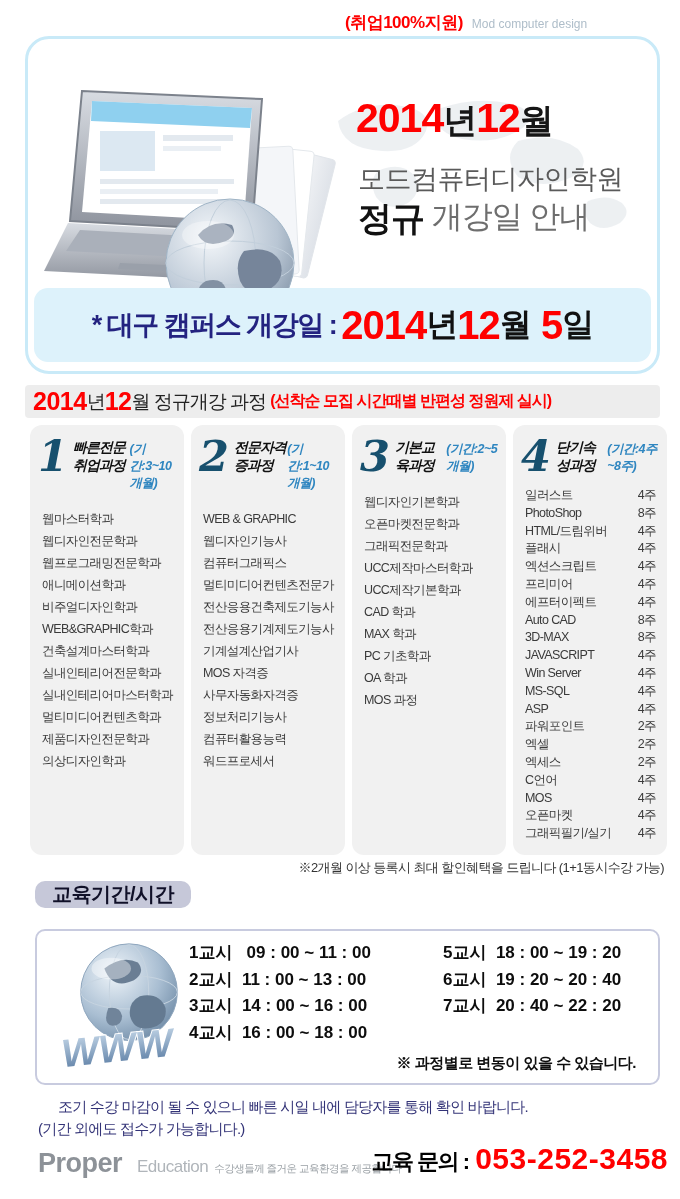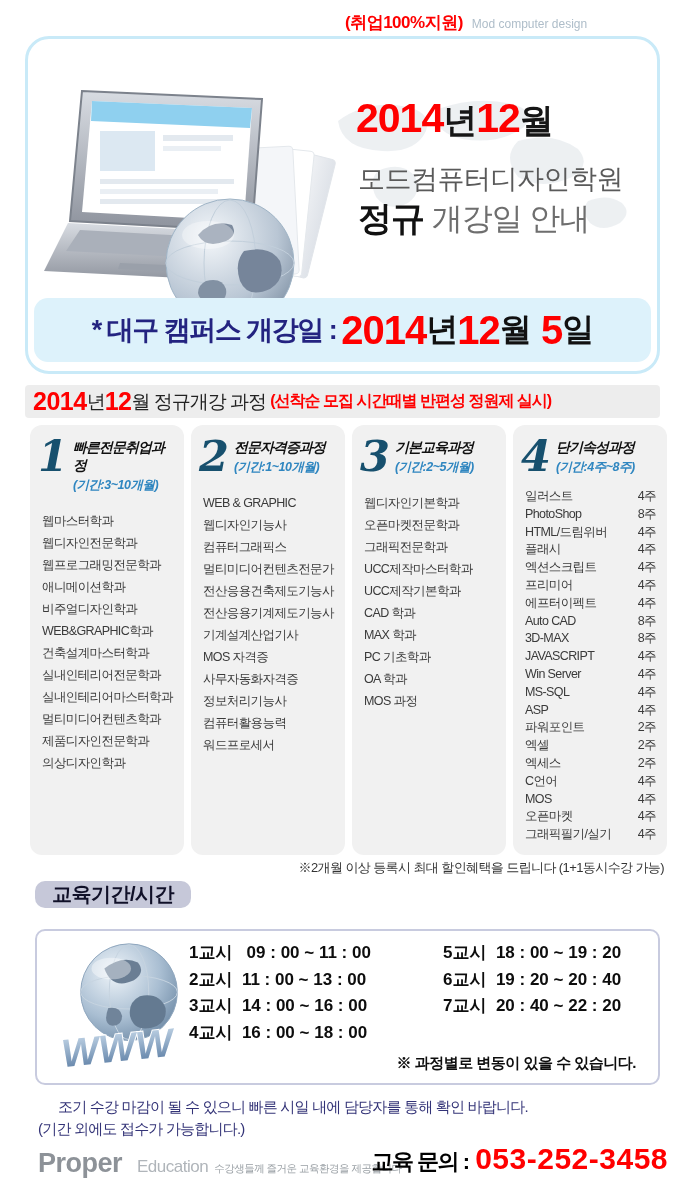--- a/index.html
+++ b/index.html
@@ -23,26 +23,26 @@
   .discount {
     position:absolute; top:7px; left:0; width:100%; text-align:center;
     color:#ff0000; font-weight:bold; font-size:23px; letter-spacing:-1px;
   }
   .worldmap { position:absolute; left:290px; top:52px; width:340px; height:150px; opacity:0.55; }
   .laptop-svg { position:absolute; left:2px; top:44px; width:312px; height:252px; }
   .hero-date { position:absolute; left:328px; top:56px; display:flex; align-items:baseline; font-weight:bold; }
   .hd-red { color:#ff0000; font-size:41px; letter-spacing:-1px; }
   .hd-blk { color:#161616; font-size:34px; letter-spacing:-1px; }
   .academy { position:absolute; left:330px; top:122px; color:#5a5a5a; font-size:27px; letter-spacing:-0.5px; }
-  .subtitle { position:absolute; left:330px; top:157px; display:flex; align-items:center; }
+  .subtitle { position:absolute; left:330px; top:157px; display:flex; align-items:flex-start; }
   .sub-strong { color:#111; font-weight:bold; font-size:34px; letter-spacing:-1px; }
   .sub-light { color:#6e6e6e; font-size:31px; letter-spacing:-1px; white-space:pre-wrap; }
   .support-line { position:absolute; left:314px; top:214px; color:#ff0000; font-weight:bold; font-size:20px; letter-spacing:-1px; }
   .campus-strip {
-    position:absolute; left:6px; right:6px; bottom:9px; height:64px;
+    position:absolute; left:6px; right:6px; bottom:9px; height:74px;
     background:#ddf2fb; border-radius:14px;
     display:flex; align-items:center; justify-content:center;
   }
   .campus-label { color:#232380; font-weight:bold; font-size:27px; letter-spacing:-1.5px; margin-right:5px; }
   .c-red { color:#ff0000; font-weight:bold; font-size:40px; letter-spacing:-1px; white-space:pre-wrap; }
   .c-blk { color:#111; font-weight:bold; font-size:32px; letter-spacing:-1px; }
 
   
   .graybar {
     position:absolute; left:25px; top:385px; width:635px; height:33px;
@@ -51,21 +51,21 @@
   }
   .g-num { color:#ff0000; font-weight:bold; font-size:25px; letter-spacing:-0.5px; }
   .g-blk { color:#222; font-size:19px; letter-spacing:-1px; }
   .g-paren { color:#ff0000; font-weight:bold; font-size:16px; letter-spacing:-1px; }
 
   
   .columns { position:absolute; left:30px; top:425px; width:637px; height:430px; display:flex; gap:7px; }
   .col { flex:1; background:#f1f1f1; border-radius:12px; padding:12px 8px 0 8px; }
   .col-head { display:flex; gap:5px; font-style:italic; }
   .col-num { font-family:"DejaVu Serif", serif; font-size:43px; line-height:38px; font-weight:bold; color:#17506e; }
-  .head-txt { display:flex; flex-direction:column; padding-top:2px; }
+  .head-txt { display:flex; flex-direction:row; padding-top:2px; }
   .col-title { font-size:14px; font-weight:bold; color:#101010; letter-spacing:-1px; }
   .col-period { font-size:12.5px; font-weight:bold; color:#2f86c0; letter-spacing:-0.5px; margin-top:2px; }
   .course-list { margin-top:16px; padding-left:4px; }
   .course { font-size:12.5px; color:#3a3a3a; line-height:22px; letter-spacing:-0.6px; }
   .course-list4 { margin-top:12px; padding:0 3px 0 4px; }
   .course4 { display:flex; justify-content:space-between; font-size:12.5px; color:#3a3a3a; line-height:17.8px; letter-spacing:-0.6px; }
 
   
   .reg-note { position:absolute; top:859px; right:16px; font-size:13px; color:#333; letter-spacing:-0.6px; }
 

